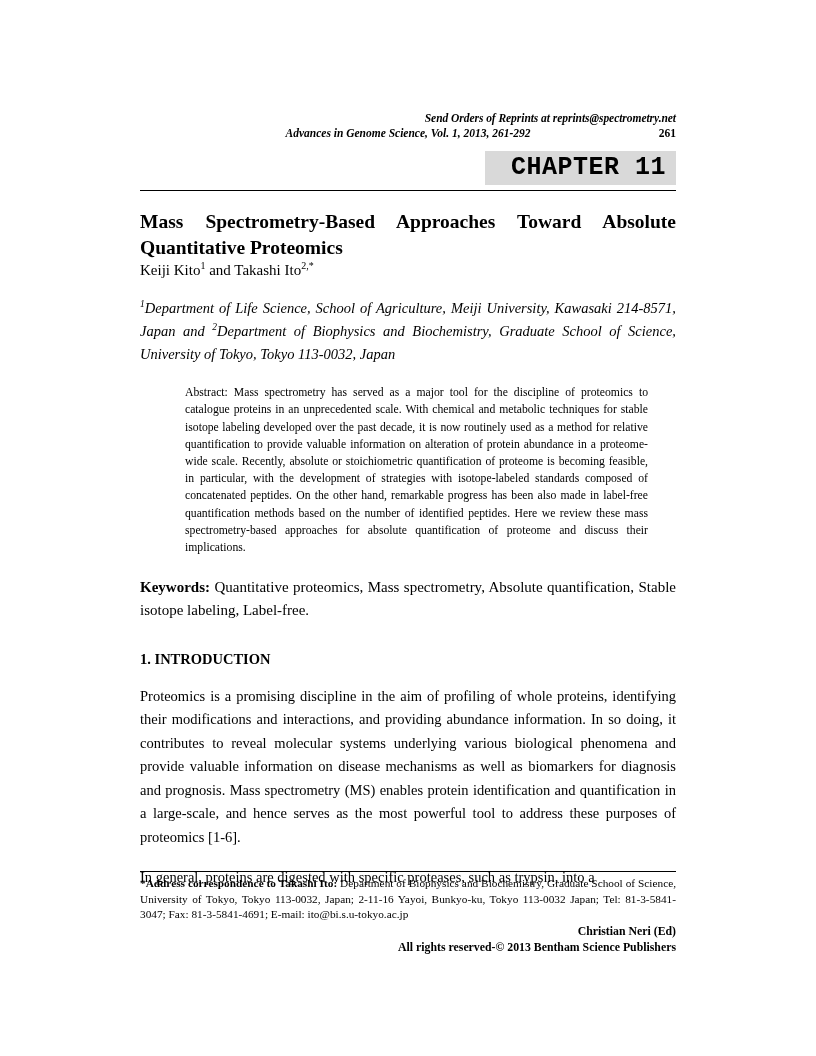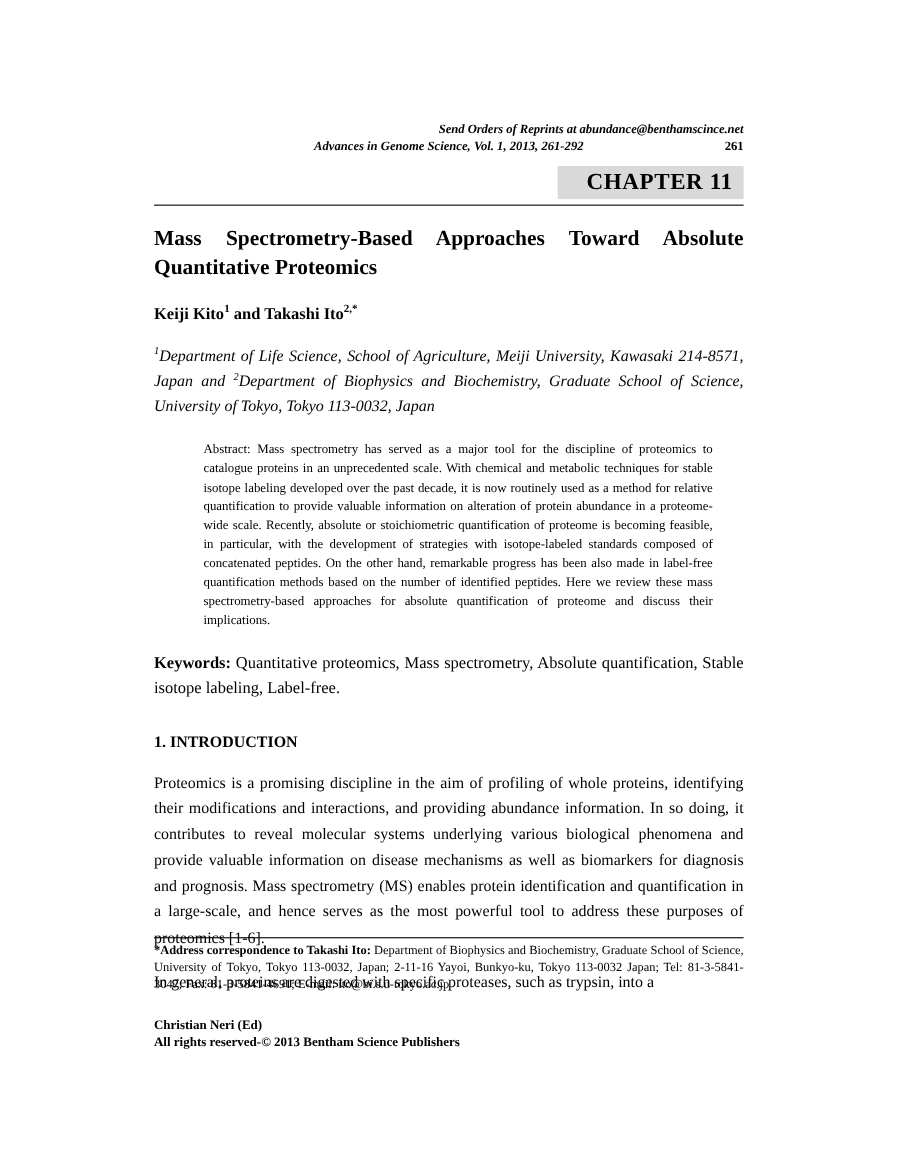--- a/index.html
+++ b/index.html
@@ -57,43 +57,43 @@
 
   
   .chapter-banner {
     margin-top: 12px;
     text-align: right;
   }
   .chapter-banner .chapter-box {
     display: inline-block;
     background: #d9d9d9;
     font-weight: bold;
-    font-size: 21px;
+    font-size: 25px;
     padding: 2px 10px 3px 26px;
     letter-spacing: 0.5px;
+    font-family: Liberation Mono, monospace;
   }
   .rule {
     border: none;
     border-top: 1px solid #000;
     margin: 5px 0 0 0;
     height: 0;
   }
 
   
   .title {
     font-size: 19.5px;
     font-weight: bold;
     line-height: 1.32;
     text-align: justify;
     margin-top: 18px;
   }
   .authors {
     font-size: 15px;
-    font-weight: bold;
-    margin-top: 20px;
+    font-weight: normal;
   }
   .authors sup { font-size: 10px; vertical-align: super; }
 
   .affiliation {
     font-size: 14.5px;
     font-style: italic;
     line-height: 1.58;
     text-align: justify;
     margin-top: 18px;
   }
@@ -142,35 +142,35 @@
     border-top: 1px solid #000;
     margin: 0 0 4px 0;
   }
   .footnote {
     font-size: 11.3px;
     line-height: 1.38;
     text-align: justify;
   }
   .footnote b { font-weight: bold; }
   .pub-info {
-    margin-top: 19px;
-    text-align: left;
+    margin-top: 0;
+    text-align: right;
     font-size: 11.8px;
     font-weight: bold;
     line-height: 1.4;
   }
 </style>
 </head>
 <body>
 
 <div class="page">
 
   <div class="content">
 
-    <div class="send-orders">Send Orders of Reprints at abundance@benthamscince.net</div>
+    <div class="send-orders">Send Orders of Reprints at reprints@spectrometry.net</div>
 
     <div class="journal-line">
       <span>Advances in Genome Science, Vol. 1, 2013, 261-292</span>
       <span class="page-num">261</span>
     </div>
 
     <div class="chapter-banner">
       <span class="chapter-box">CHAPTER 11</span>
     </div>
     <hr class="rule">

